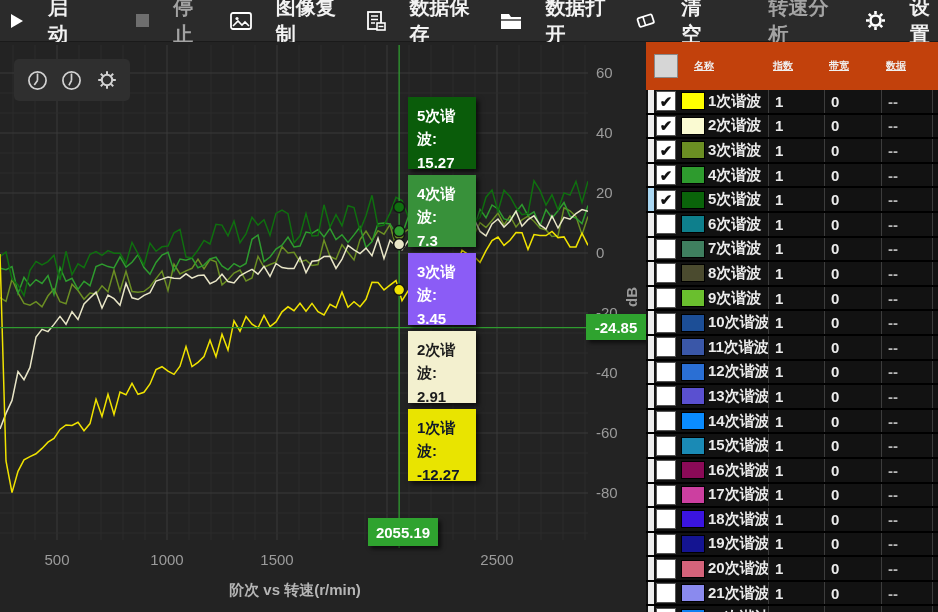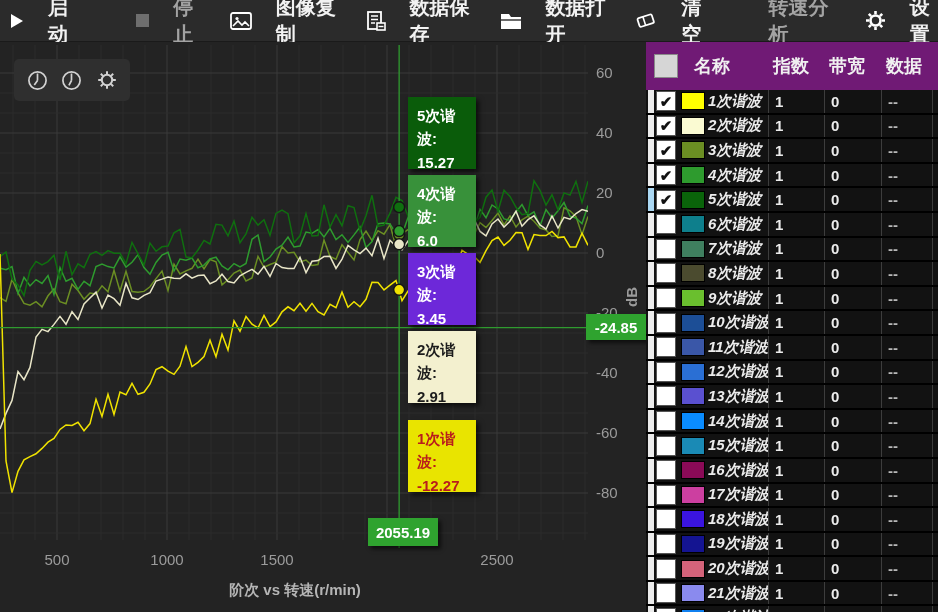--- a/index.html
+++ b/index.html
@@ -19,36 +19,36 @@
                border-radius:5px;display:flex;align-items:center;justify-content:space-around;padding:0 6px;}
   .ct-btn{display:flex;align-items:center;justify-content:center;width:26px;height:26px;cursor:pointer;}
   .tipbox{position:absolute;left:408px;width:68px;height:72px;box-sizing:border-box;padding:7px 9px;
           font-size:15px;font-weight:bold;line-height:1.55;box-shadow:3px 3px 5px rgba(0,0,0,.65);}
   .badge{position:absolute;font-size:15px;font-weight:bold;color:#fff;background:#2fa32f;
          display:flex;align-items:center;justify-content:center;box-shadow:3px 3px 4px rgba(0,0,0,.6);}
   .x-badge{left:368px;top:476px;width:70px;height:28px;}
   .y-badge{left:586px;top:272px;width:60px;height:26px;}
   
   .right-panel{position:absolute;left:646px;top:42px;width:292px;height:570px;background:#0b0b0b;overflow:hidden;}
-  .t-header{position:relative;height:48px;background:#701a75;display:grid;
+  .t-header{position:relative;height:48px;background:#c2410c;display:grid;
             grid-template-columns:8px 26px 26px 62px 56px 57px 52px 1fr;align-items:center;
-            color:#f0f0f0;font-size:18px;font-weight:bold;}
+            color:#f0f0f0;font-size:10px;font-weight:bold;text-decoration:underline;}
   .hdr-check{grid-column:2;width:22px;height:22px;background:#d6d6d6;border:1px solid #8a8a8a;cursor:pointer;}
   .h-name{grid-column:3 / span 2;padding-left:14px;}
   .h-col{padding-left:5px;}
   .t-body{position:absolute;left:0;top:48px;width:292px;}
   .t-row{display:grid;grid-template-columns:8px 26px 26px 62px 56px 57px 52px 1fr;align-items:center;
          height:22.6px;background:#121212;border-bottom:2px solid #000;color:#ececec;
          font-size:15px;font-weight:bold;}
   .strip{width:6px;height:100%;margin-left:2px;background:#ececec;}
   .t-row.selected .strip{background:#abd8f3;}
   .cb{width:18px;height:18px;background:#fff;border:1px solid #555;display:flex;align-items:center;
       justify-content:center;font-size:15px;color:#111;cursor:pointer;margin-left:2px;line-height:1;}
   .swatch{width:22px;height:16px;border:1px solid #000;margin-left:1px;}
-  .cell-name{padding-left:2px;white-space:nowrap;overflow:hidden;font-style:italic;}
+  .cell-name{padding-left:2px;white-space:nowrap;overflow:hidden;}
   .cell{padding-left:6px;height:100%;display:flex;align-items:center;border-left:1px solid #3d3d3d;}
   .cell-data{color:#b9b9b9;border-right:1px solid #3d3d3d;}
 </style>
 </head>
 <body>
 
 <div class="app">
 
   <div class="toolbar">
     <div class="tb-item">
@@ -231,31 +231,31 @@
         </span>
     </div>
 
     <div id="tooltips">
         <div class="tipbox" style="top: 55px; background: rgb(10, 92, 10); color: rgb(255, 255, 255);">
           <div>5次谐波:</div>
           <div>15.27</div>
         </div>
         <div class="tipbox" style="top: 133px; background: rgb(56, 145, 58); color: rgb(255, 255, 255);">
           <div>4次谐波:</div>
-          <div>6.0</div>
+          <div>7.3</div>
         </div>
-        <div class="tipbox" style="top: 211px; background: #6d28d9; color: rgb(255, 255, 255);">
+        <div class="tipbox" style="top: 211px; background: #8b5cf6; color: rgb(255, 255, 255);">
           <div>3次谐波:</div>
           <div>3.45</div>
         </div>
         <div class="tipbox" style="top: 289px; background: rgb(243, 240, 207); color: rgb(28, 28, 28);">
           <div>2次谐波:</div>
           <div>2.91</div>
         </div>
-        <div class="tipbox" style="top: 378px; background: rgb(233, 228, 0); color: #b91c1c;">
+        <div class="tipbox" style="top: 367px; background: rgb(233, 228, 0); color: #0f172a;">
           <div>1次谐波:</div>
           <div>-12.27</div>
         </div>
       </div>
 
     <div class="badge x-badge">2055.19</div>
     <div class="badge y-badge">-24.85</div>
   </div>
 
   <div class="right-panel">

